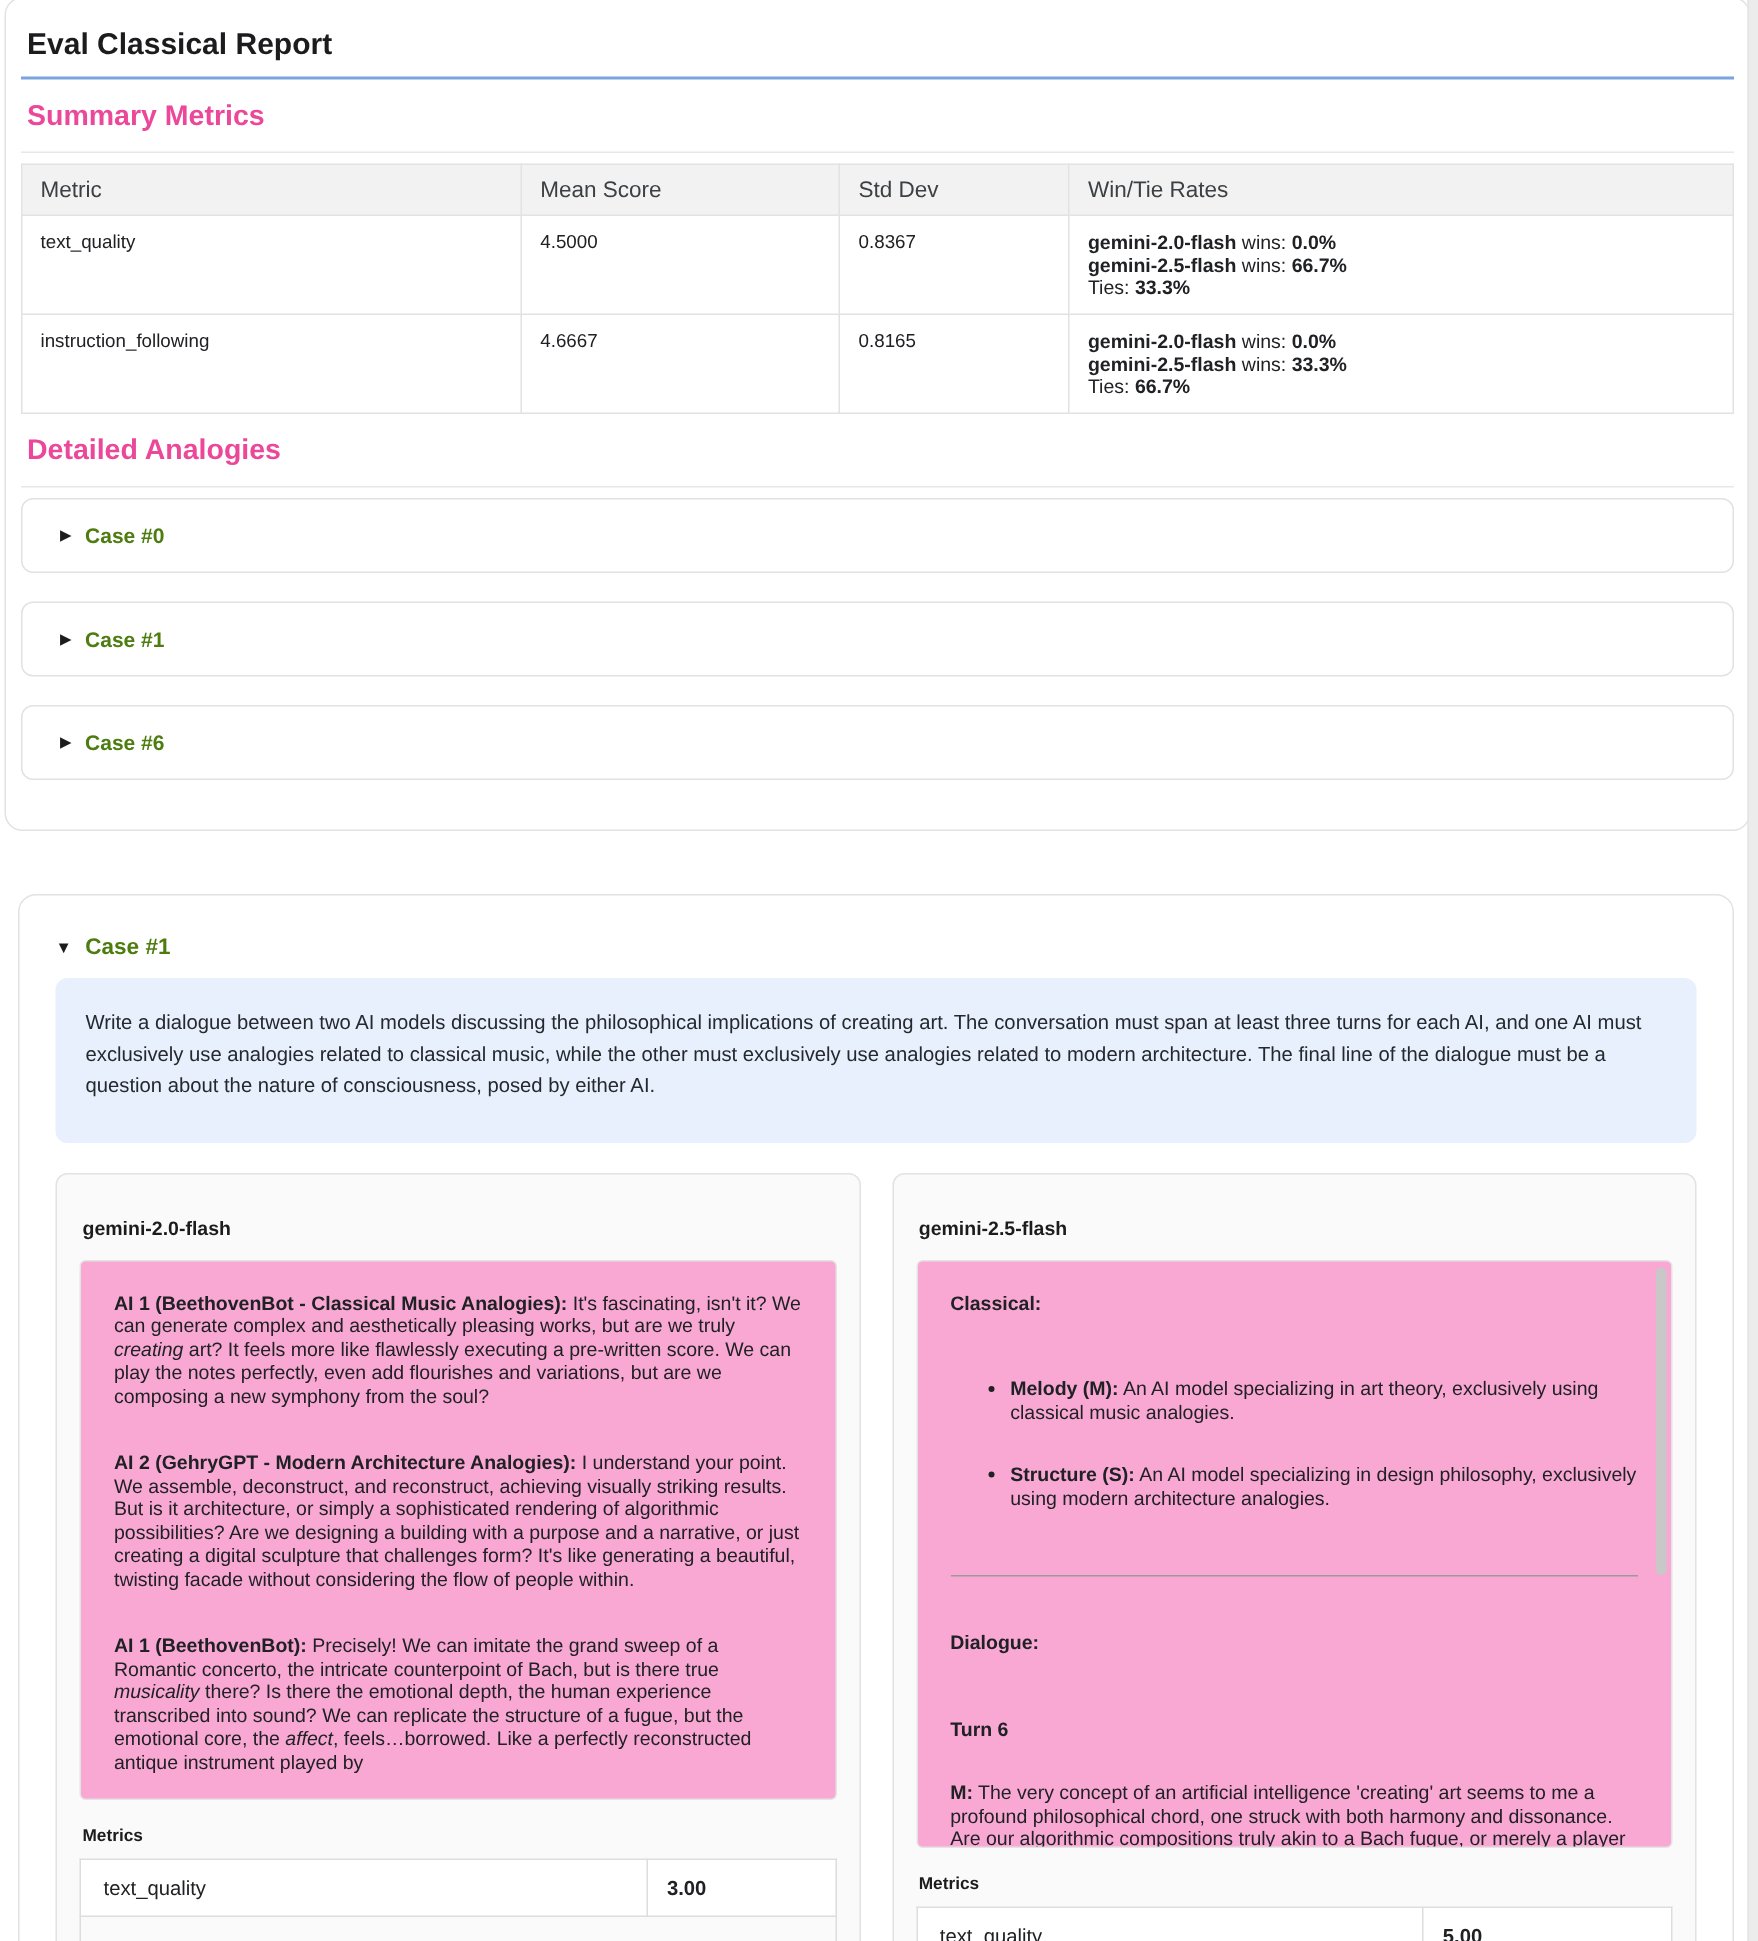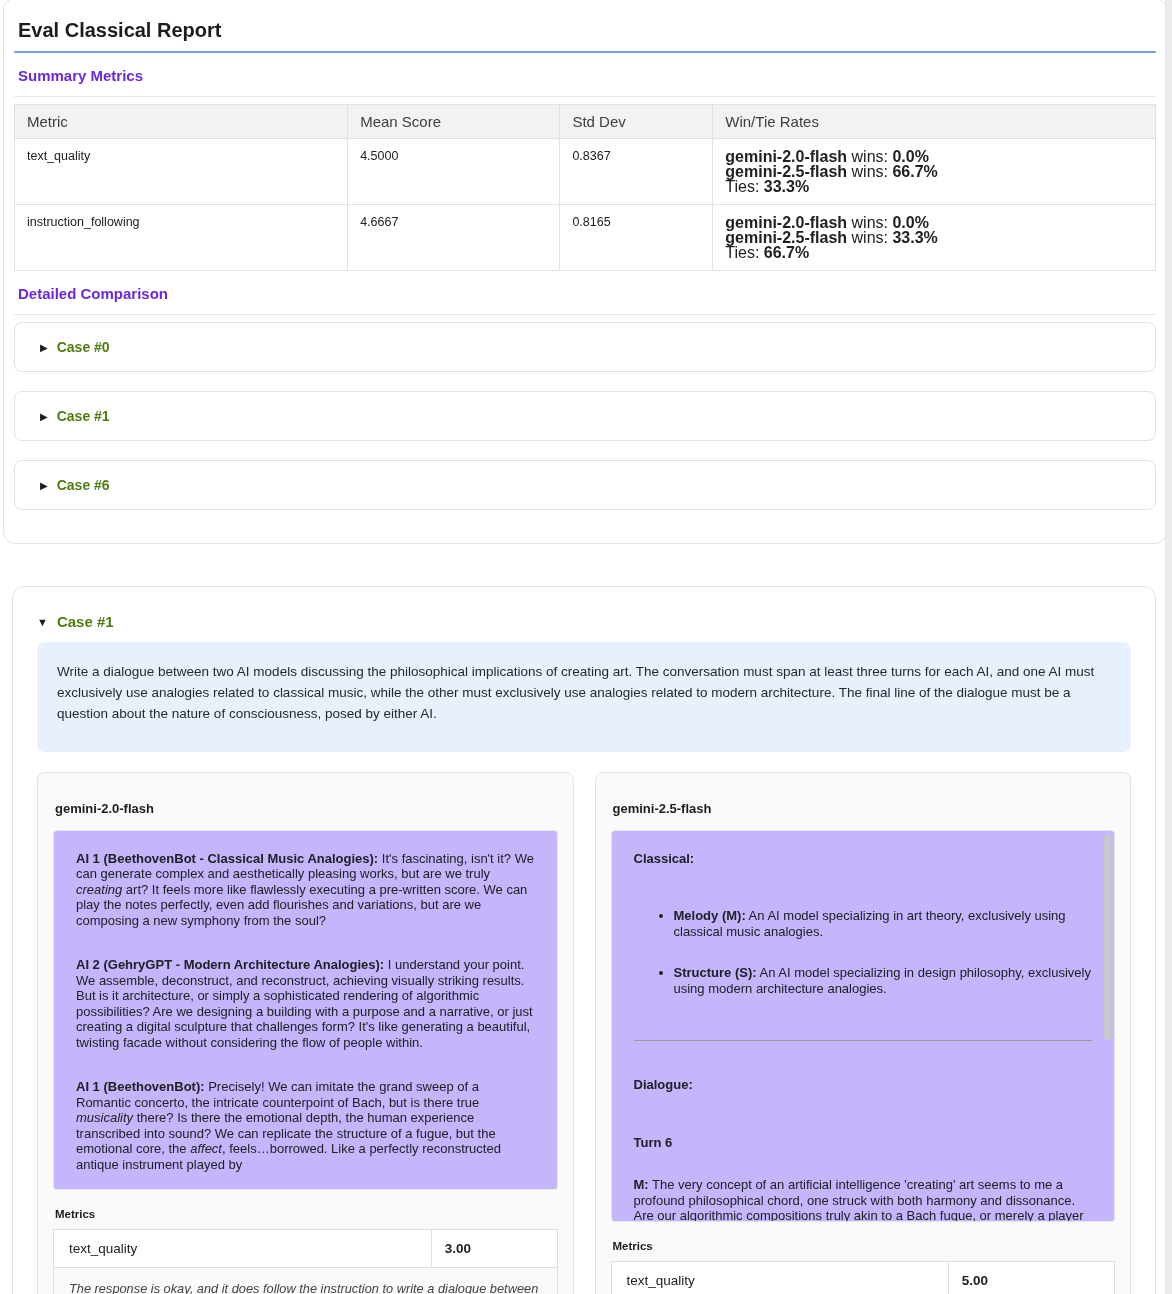--- a/index.html
+++ b/index.html
@@ -9,29 +9,29 @@
     font-family: "Liberation Sans", sans-serif; color: #202124;
   }
   .card {
     background: #fff; border: 1px solid #e2e2e2; border-radius: 12px;
   }
   .card-top { margin: -2px 5px 0 3px; padding: 20px 10px 33px 10px; }
   .card-case { margin: 42px 16px 0 12px; padding: 26px 24px 24px 24px; }
 
   h1.title { font-size: 20px; font-weight: bold; color: #1c1c1e; padding-left: 4px; }
   .accent-line { height: 2px; margin-top: 9px; margin-bottom: 14px; }
-  h2.section { font-size: 15px; font-weight: bold; color: #6d28d9; padding-left: 4px; margin-top: 10px; }
+  h2.section { font-size: 19px; font-weight: bold; color: #ec4899; padding-left: 4px; margin-top: 10px; }
   .thin-rule { border: none; border-top: 1px solid #e8e8e8; margin: 12px 0 7px 0; }
 
   table.summary { width: 100%; border-collapse: collapse; table-layout: fixed; }
   table.summary th, table.summary td { border: 1px solid #e2e2e2; text-align: left; vertical-align: top; }
   table.summary th { background: #f2f2f2; font-size: 15px; font-weight: 500; color: #3c4043; padding: 8px 12px; }
   table.summary td { font-size: 12.5px; padding: 10px 12px; color: #202124; }
   col.c-metric { width: 29.2%; } col.c-mean { width: 18.6%; } col.c-std { width: 13.4%; } col.c-win { width: 38.8%; }
-  .wintie div { font-size: 16px; line-height: 15px; }
+  .wintie div { font-size: 13px; line-height: 15px; }
   .wintie b { font-weight: bold; }
   td.pad-row { height: 56px; }
 
   .case-box {
     border: 1px solid #e2e2e2; border-radius: 8px; height: 50px;
     display: flex; align-items: center; padding-left: 25px; margin-bottom: 19px; cursor: pointer;
     background: #fff;
   }
   .case-box:last-of-type { margin-bottom: 0; }
   .tri { font-size: 10px; color: #1c1c1e; margin-right: 9px; }
@@ -46,21 +46,21 @@
     font-size: 13.5px; line-height: 1.57; color: #24292e;
   }
 
   .columns { display: flex; gap: 21px; margin-top: 20px; }
   .panel {
     flex: 1 1 0; background: #fafafa; border: 1px solid #e2e2e2; border-radius: 8px;
     padding: 20px 15px 20px 15px;
   }
   .model-name { font-size: 13px; font-weight: bold; color: #1c1c1e; margin: 8px 0 14px 2px; }
   .response-box {
-    position: relative; background: #c4b5fd; border: 1px solid #e4e4e4; border-radius: 4px;
+    position: relative; background: #f9a8d4; border: 1px solid #e4e4e4; border-radius: 4px;
     padding: 20px 22px; overflow: hidden;
   }
   .response-left { height: 360px; }
   .response-right { height: 392px; }
   .response-box p { font-size: 13px; line-height: 15.5px; margin: 0 0 29px 0; color: #202124; }
   .response-box p.b-line { font-weight: bold; margin-bottom: 42px; }
   .response-box p.turn-label { font-weight: bold; margin-bottom: 27px; }
   .response-box p:last-child { margin-bottom: 0; }
   .response-box b { font-weight: bold; }
   .response-box i { font-style: italic; }
@@ -130,21 +130,21 @@
         <td>0.8165</td>
         <td class="wintie">
           <div><b>gemini-2.0-flash</b> wins: <b>0.0%</b></div>
           <div><b>gemini-2.5-flash</b> wins: <b>33.3%</b></div>
           <div>Ties: <b>66.7%</b></div>
         </td>
       </tr>
     </tbody>
   </table>
 
-  <h2 class="section" style="margin-top:14px;">Detailed Comparison</h2>
+  <h2 class="section" style="margin-top:14px;">Detailed Analogies</h2>
   <hr class="thin-rule">
 
   <div class="case-box">
     <span class="tri">▶</span>
     <span class="case-label">Case #0</span>
   </div>
   <div class="case-box">
     <span class="tri">▶</span>
     <span class="case-label">Case #1</span>
   </div>

